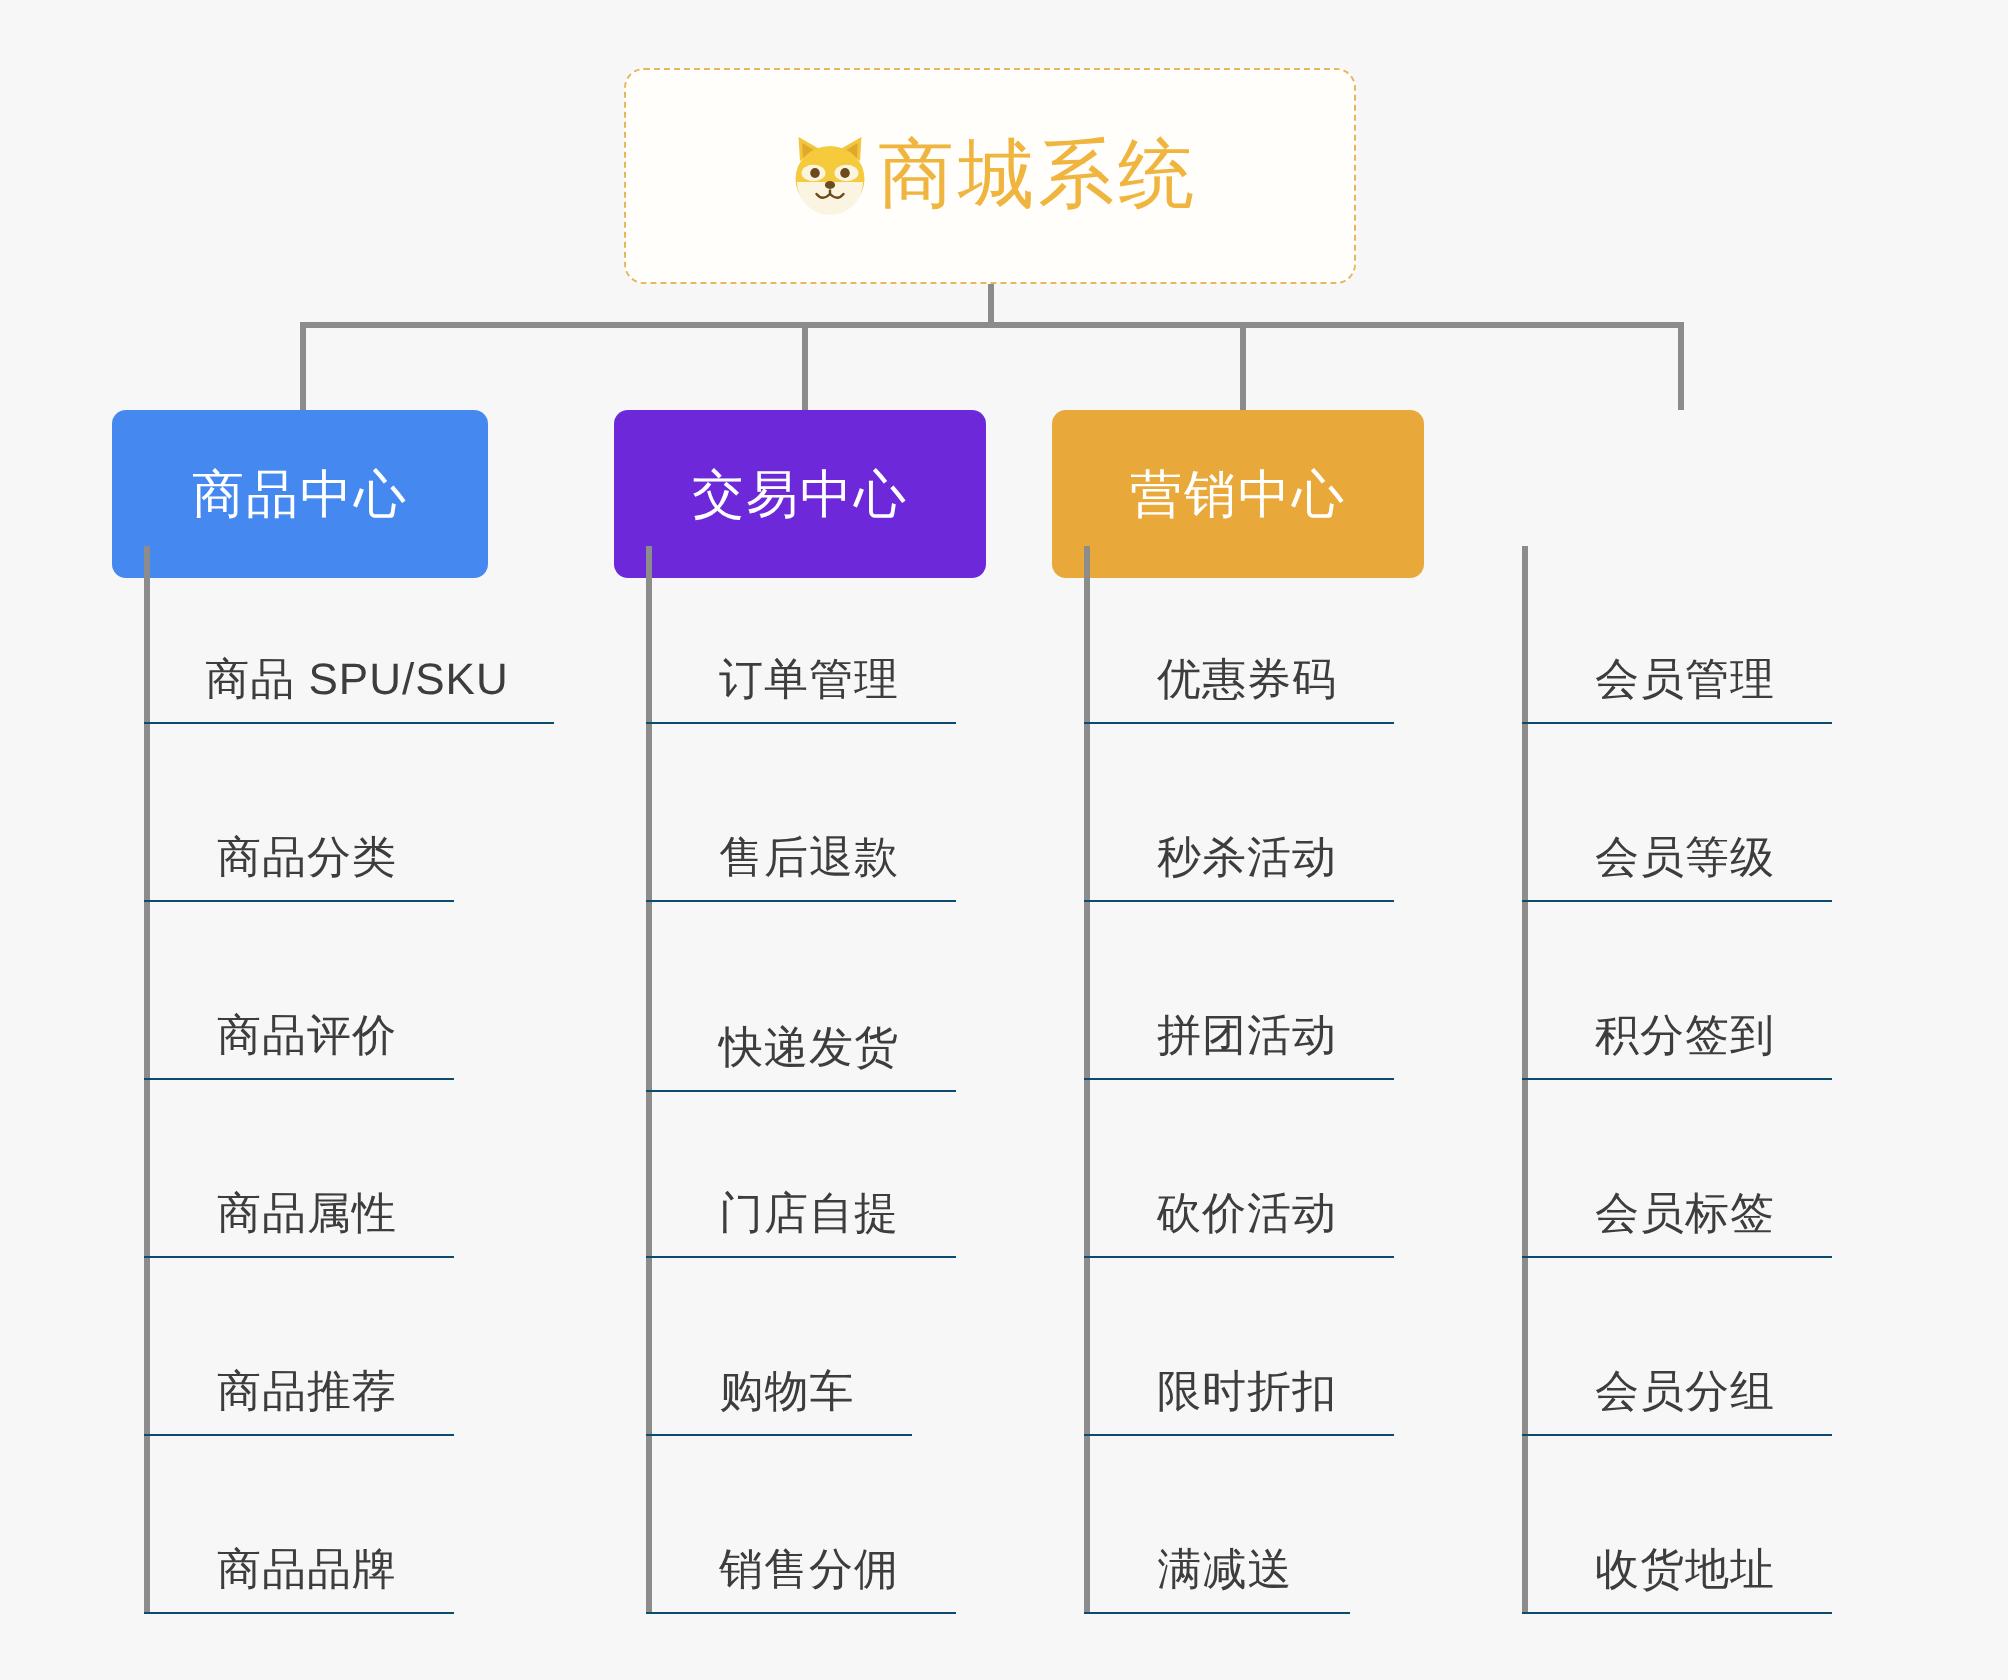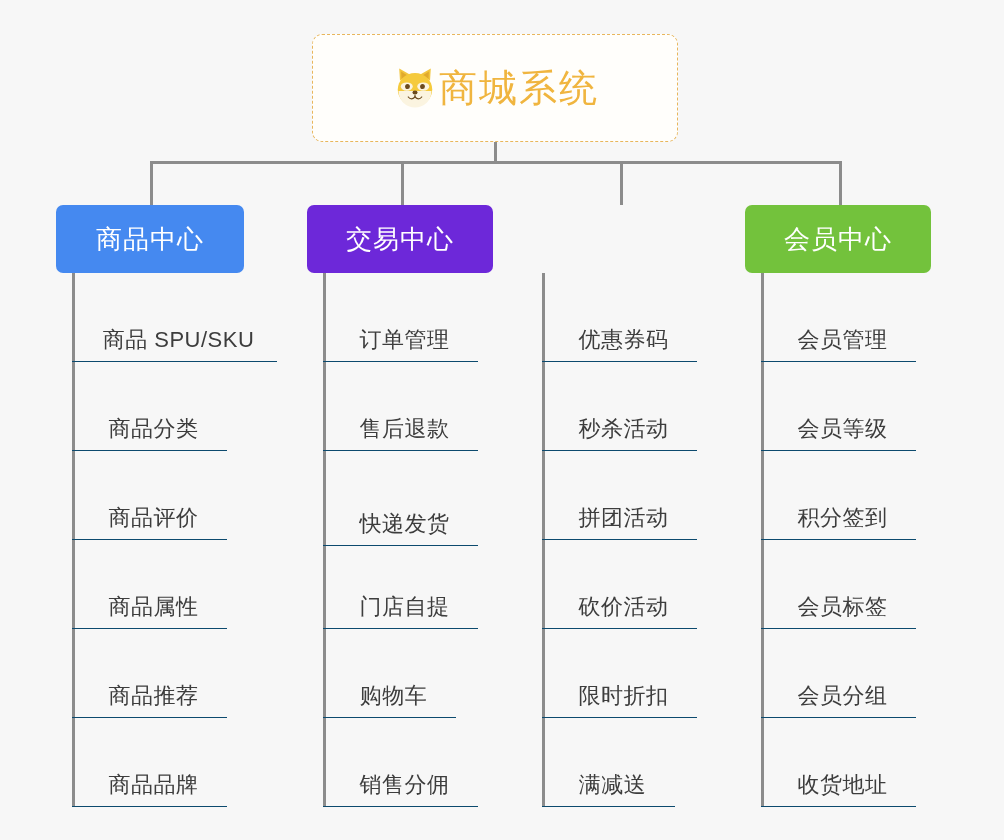--- a/index.html
+++ b/index.html
@@ -53,21 +53,21 @@
   .conn {
     position: absolute;
     background: #8c8c8c;
   }
   .conn-v { width: 3px; }
   .conn-h { height: 3px; }
 
   
   .cat-box {
     position: absolute;
-    height: 68px;
+    height: 84px;
     box-sizing: border-box;
     border-radius: 7px;
     display: flex;
     align-items: center;
     justify-content: center;
     color: #ffffff;
     font-size: 26px;
     letter-spacing: 1px;
     white-space: nowrap;
   }
@@ -145,22 +145,22 @@
   <div class="conn conn-v" style="left:401px; top:161px; height:44px;"></div>
   <div class="conn conn-v" style="left:620px; top:161px; height:44px;"></div>
   <div class="conn conn-v" style="left:839px; top:161px; height:44px;"></div>
 
   <div class="cat-box" style="left:56px; top:205px; width:188px; background:#4589f0;">
     <span>商品中心</span>
   </div>
   <div class="cat-box" style="left:307px; top:205px; width:186px; background:#6d28d9;">
     <span>交易中心</span>
   </div>
-  <div class="cat-box" style="left:745px; top:205px; width:186px; background:#73c23c;">
-    <span>会员中心</span>
+  <div class="cat-box" style="left:526px; top:205px; width:186px; background:#e8a93a;">
+    <span>营销中心</span>
   </div>
 
   <div class="leaf-col" style="left:72px;">
     <div class="leaf-spine" style="height:534px;"></div>
     <div class="leaf-item" style="top:0px; width:205px;">
       <span class="leaf-label">商品 SPU/SKU</span>
     </div>
     <div class="leaf-item" style="top:89px; width:155px;">
       <span class="leaf-label">商品分类</span>
     </div>

